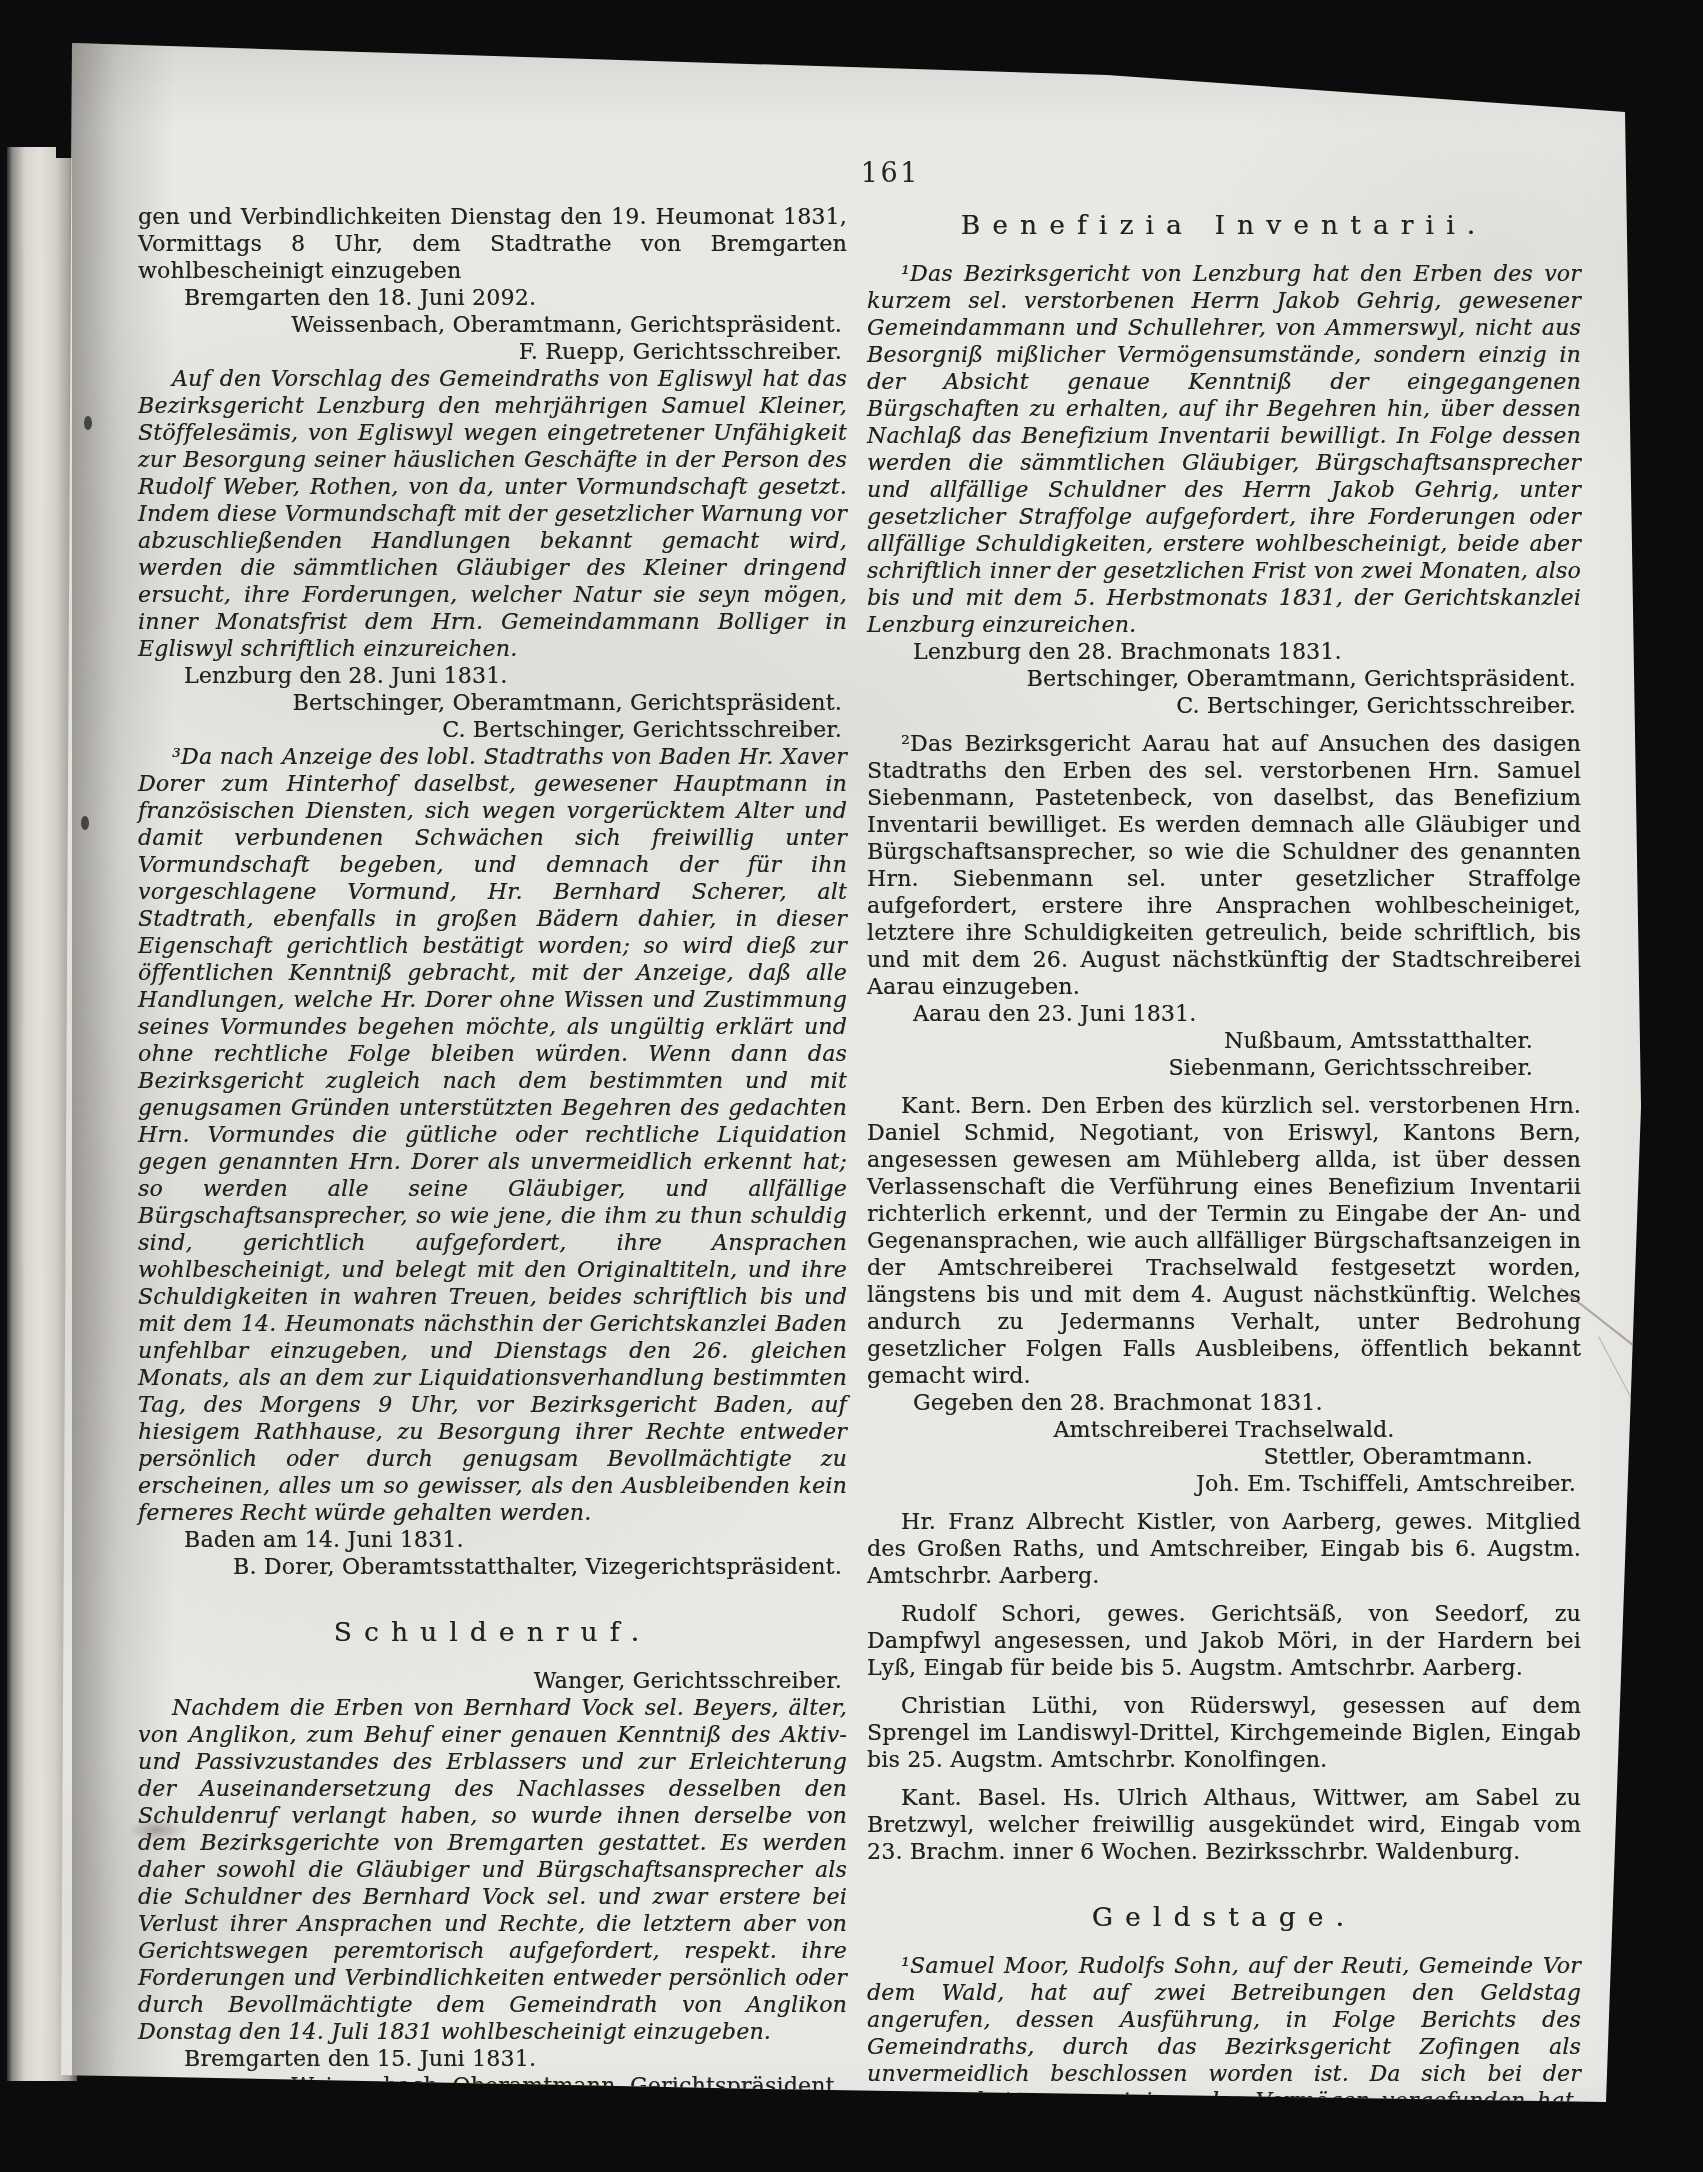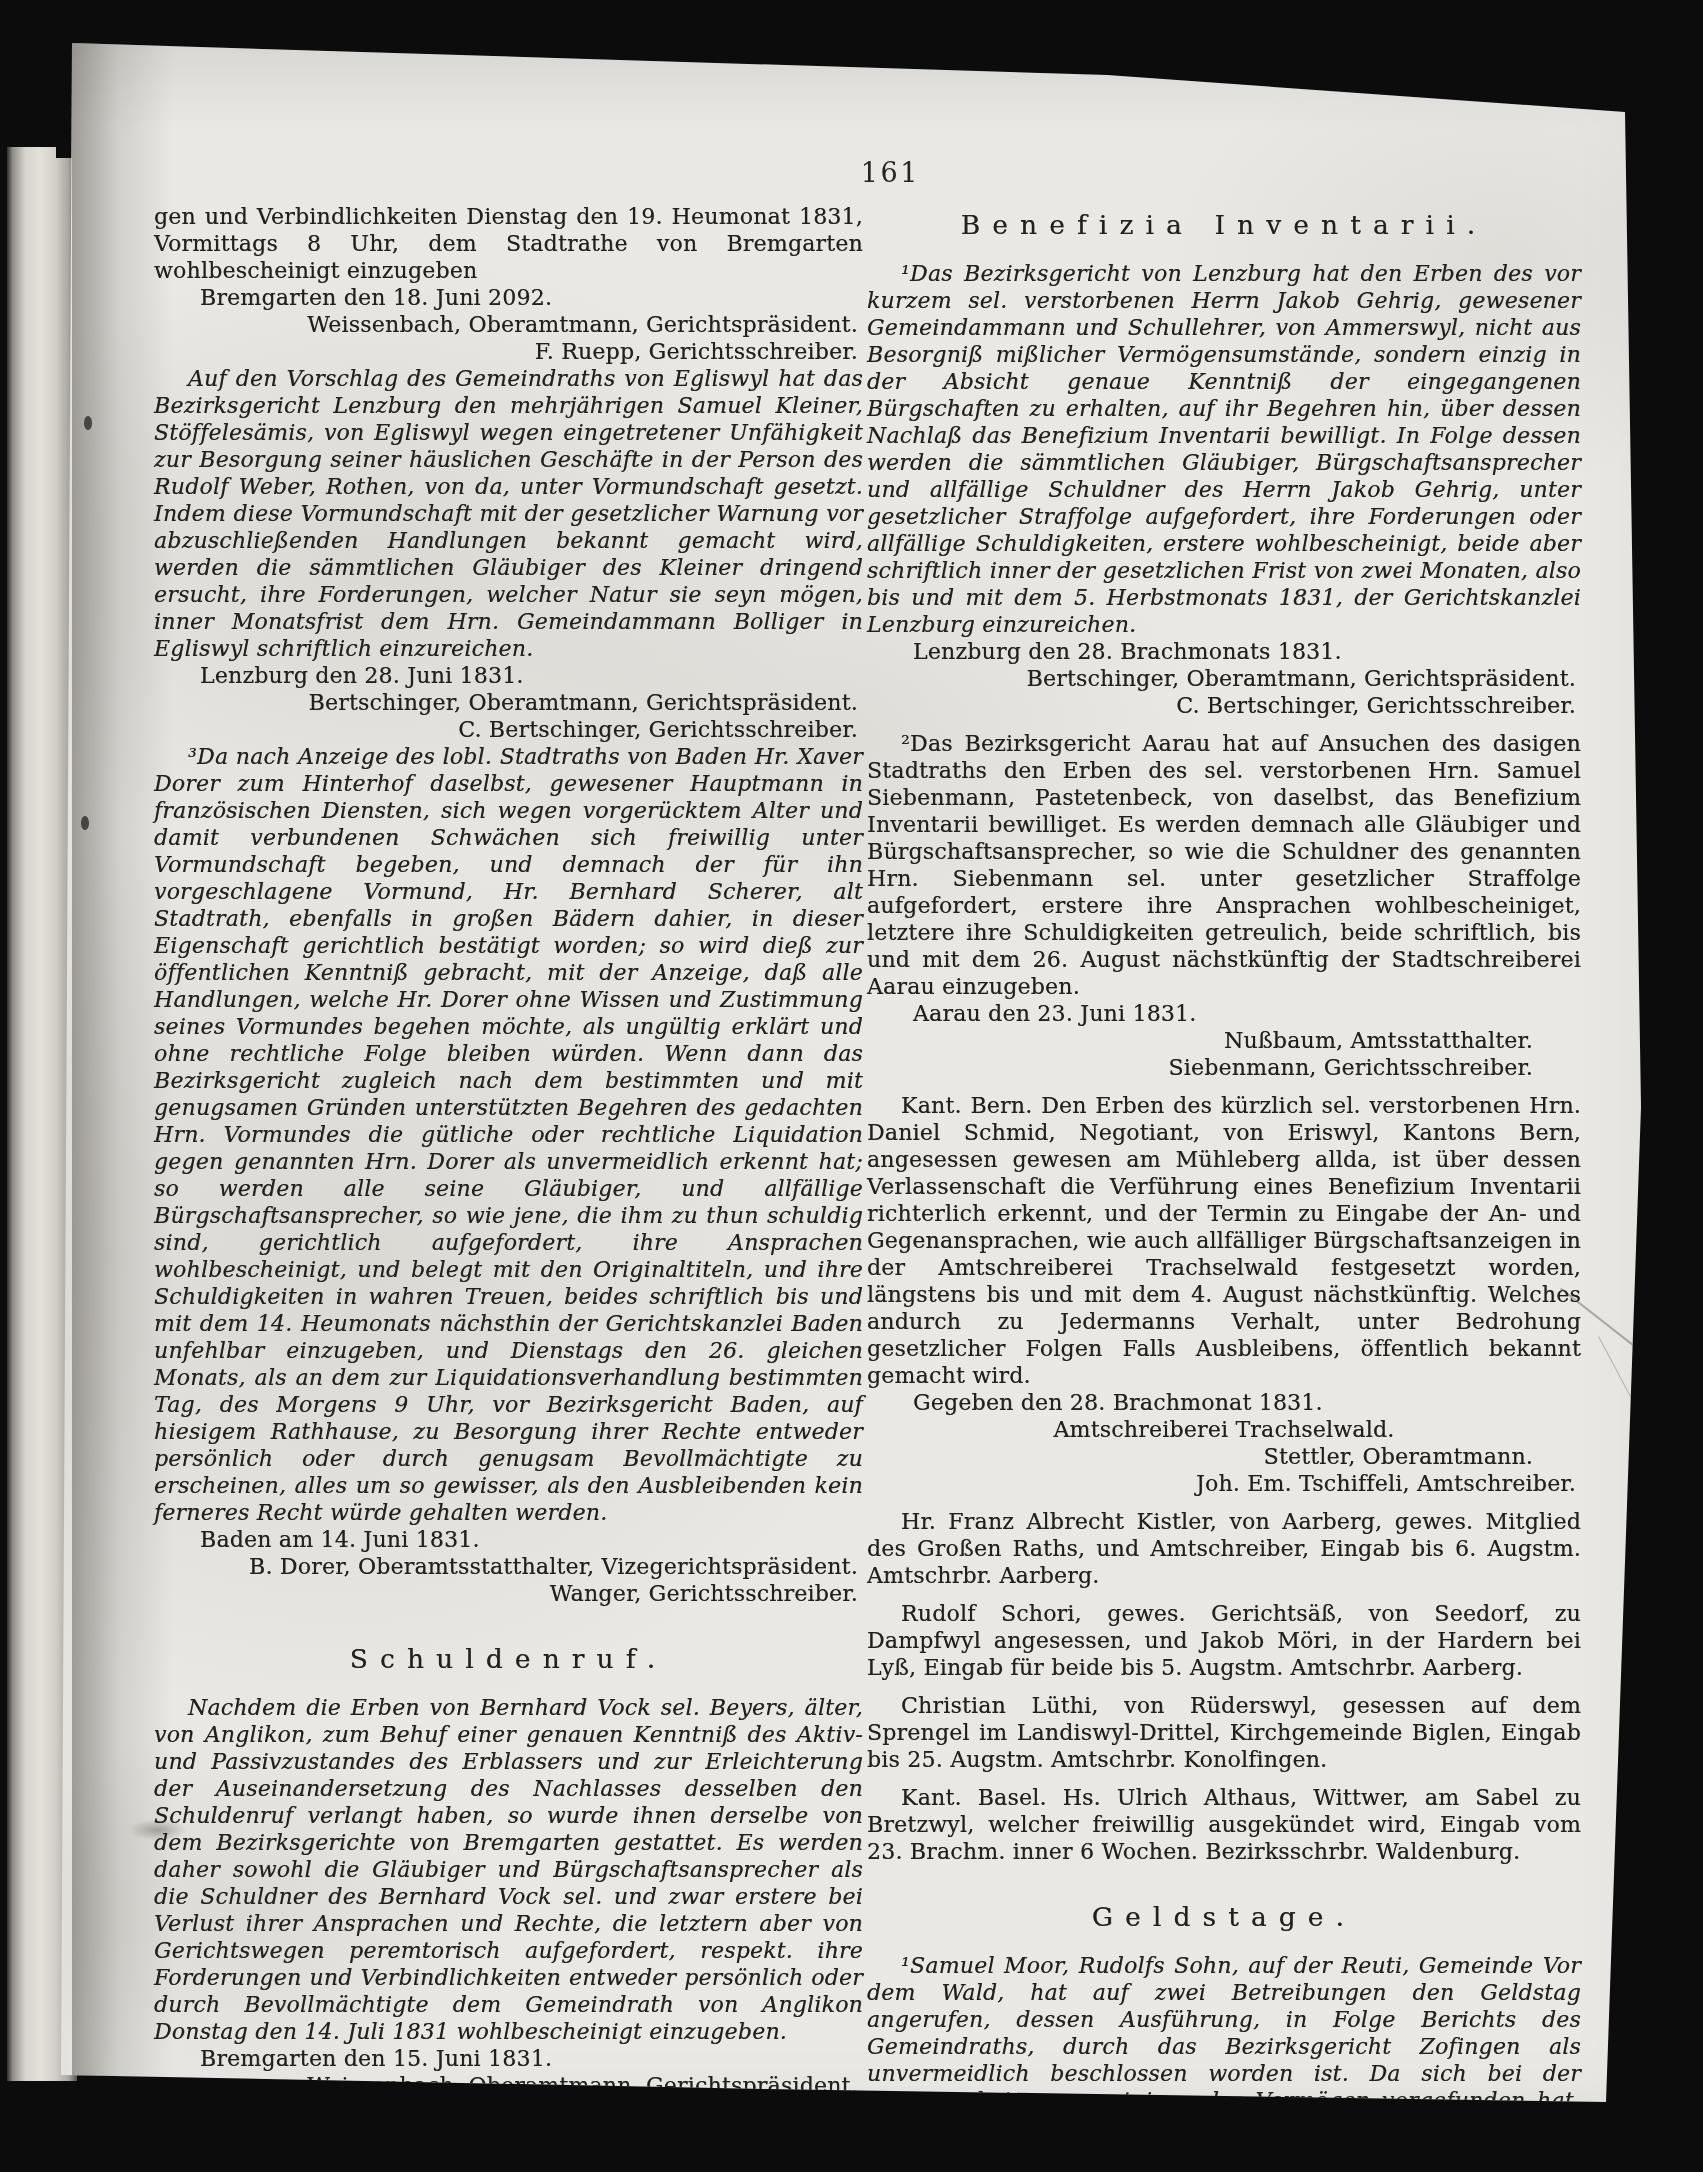--- a/index.html
+++ b/index.html
@@ -55,21 +55,21 @@
   .page-number{
     position:absolute;left:750px;top:157px;width:170px;
     text-align:right;font-size:27px;letter-spacing:2.6px;color:#26251f;
   }
   .col{
     position:absolute;
     font-size:22px;line-height:27px;letter-spacing:.01em;
     color:#21201c;text-align:justify;
     text-shadow:0.3px 0.3px 0.5px rgba(25,24,20,.55);
   }
-  .col-left{left:154px;top:203px;width:709px;}
+  .col-left{left:138px;top:203px;width:709px;}
   .col-right{left:867px;top:211px;width:714px;}
   .blk{margin:0;}
   .para{text-indent:34px;font-style:italic;}
   .item{text-indent:34px;margin-top:11px;}
   .cont{text-indent:0;}
   .dateline{text-align:left;text-indent:46px;}
   .sig{text-align:right;padding-right:5.1px;}
   .sig.inset{padding-right:48px;}
   .centerline{text-align:center;}
   .heading{
@@ -101,22 +101,22 @@
       <p class="blk dateline">Bremgarten den 18. Juni 2092.</p>
       <p class="blk sig">Weissenbach, Oberamtmann, Gerichtspräsident.</p>
       <p class="blk sig">F. Ruepp, Gerichtsschreiber.</p>
       <p class="blk para">Auf den Vorschlag des Gemeindraths von Egliswyl hat das Bezirksgericht Lenzburg den mehrjährigen Samuel Kleiner, Stöffelesämis, von Egliswyl wegen eingetretener Unfähigkeit zur Besorgung seiner häuslichen Geschäfte in der Person des Rudolf Weber, Rothen, von da, unter Vormundschaft gesetzt. Indem diese Vormundschaft mit der gesetzlicher Warnung vor abzuschließenden Handlungen bekannt gemacht wird, werden die sämmtlichen Gläubiger des Kleiner dringend ersucht, ihre Forderungen, welcher Natur sie seyn mögen, inner Monatsfrist dem Hrn. Gemeindammann Bolliger in Egliswyl schriftlich einzureichen.</p>
       <p class="blk dateline">Lenzburg den 28. Juni 1831.</p>
       <p class="blk sig">Bertschinger, Oberamtmann, Gerichtspräsident.</p>
       <p class="blk sig">C. Bertschinger, Gerichtsschreiber.</p>
       <p class="blk para">³Da nach Anzeige des lobl. Stadtraths von Baden Hr. Xaver Dorer zum Hinterhof daselbst, gewesener Hauptmann in französischen Diensten, sich wegen vorgerücktem Alter und damit verbundenen Schwächen sich freiwillig unter Vormundschaft begeben, und demnach der für ihn vorgeschlagene Vormund, Hr. Bernhard Scherer, alt Stadtrath, ebenfalls in großen Bädern dahier, in dieser Eigenschaft gerichtlich bestätigt worden; so wird dieß zur öffentlichen Kenntniß gebracht, mit der Anzeige, daß alle Handlungen, welche Hr. Dorer ohne Wissen und Zustimmung seines Vormundes begehen möchte, als ungültig erklärt und ohne rechtliche Folge bleiben würden. Wenn dann das Bezirksgericht zugleich nach dem bestimmten und mit genugsamen Gründen unterstützten Begehren des gedachten Hrn. Vormundes die gütliche oder rechtliche Liquidation gegen genannten Hrn. Dorer als unvermeidlich erkennt hat; so werden alle seine Gläubiger, und allfällige Bürgschaftsansprecher, so wie jene, die ihm zu thun schuldig sind, gerichtlich aufgefordert, ihre Ansprachen wohlbescheinigt, und belegt mit den Originaltiteln, und ihre Schuldigkeiten in wahren Treuen, beides schriftlich bis und mit dem 14. Heumonats nächsthin der Gerichtskanzlei Baden unfehlbar einzugeben, und Dienstags den 26. gleichen Monats, als an dem zur Liquidationsverhandlung bestimmten Tag, des Morgens 9 Uhr, vor Bezirksgericht Baden, auf hiesigem Rathhause, zu Besorgung ihrer Rechte entweder persönlich oder durch genugsam Bevollmächtigte zu erscheinen, alles um so gewisser, als den Ausbleibenden kein ferneres Recht würde gehalten werden.</p>
       <p class="blk dateline">Baden am 14. Juni 1831.</p>
       <p class="blk sig">B. Dorer, Oberamtsstatthalter, Vizegerichtspräsident.</p>
+      <p class="blk heading">Schuldenruf.</p>
       <p class="blk sig">Wanger, Gerichtsschreiber.</p>
-      <p class="blk heading">Schuldenruf.</p>
       <p class="blk para">Nachdem die Erben von Bernhard Vock sel. Beyers, älter, von Anglikon, zum Behuf einer genauen Kenntniß des Aktiv- und Passivzustandes des Erblassers und zur Erleichterung der Auseinandersetzung des Nachlasses desselben den Schuldenruf verlangt haben, so wurde ihnen derselbe von dem Bezirksgerichte von Bremgarten gestattet. Es werden daher sowohl die Gläubiger und Bürgschaftsansprecher als die Schuldner des Bernhard Vock sel. und zwar erstere bei Verlust ihrer Ansprachen und Rechte, die letztern aber von Gerichtswegen peremtorisch aufgefordert, respekt. ihre Forderungen und Verbindlichkeiten entweder persönlich oder durch Bevollmächtigte dem Gemeindrath von Anglikon Donstag den 14. Juli 1831 wohlbescheinigt einzugeben.</p>
       <p class="blk dateline">Bremgarten den 15. Juni 1831.</p>
       <p class="blk sig">Weissenbach, Oberamtmann, Gerichtspräsident.</p>
       <p class="blk sig">Schweizer, Notar, Gerichtssubstitut.</p>
     </div>
   <div class="col col-right">
       <p class="blk heading">Benefizia Inventarii.</p>
       <p class="blk para">¹Das Bezirksgericht von Lenzburg hat den Erben des vor kurzem sel. verstorbenen Herrn Jakob Gehrig, gewesener Gemeindammann und Schullehrer, von Ammerswyl, nicht aus Besorgniß mißlicher Vermögensumstände, sondern einzig in der Absicht genaue Kenntniß der eingegangenen Bürgschaften zu erhalten, auf ihr Begehren hin, über dessen Nachlaß das Benefizium Inventarii bewilligt. In Folge dessen werden die sämmtlichen Gläubiger, Bürgschaftsansprecher und allfällige Schuldner des Herrn Jakob Gehrig, unter gesetzlicher Straffolge aufgefordert, ihre Forderungen oder allfällige Schuldigkeiten, erstere wohlbescheinigt, beide aber schriftlich inner der gesetzlichen Frist von zwei Monaten, also bis und mit dem 5. Herbstmonats 1831, der Gerichtskanzlei Lenzburg einzureichen.</p>
       <p class="blk dateline">Lenzburg den 28. Brachmonats 1831.</p>
       <p class="blk sig">Bertschinger, Oberamtmann, Gerichtspräsident.</p>

